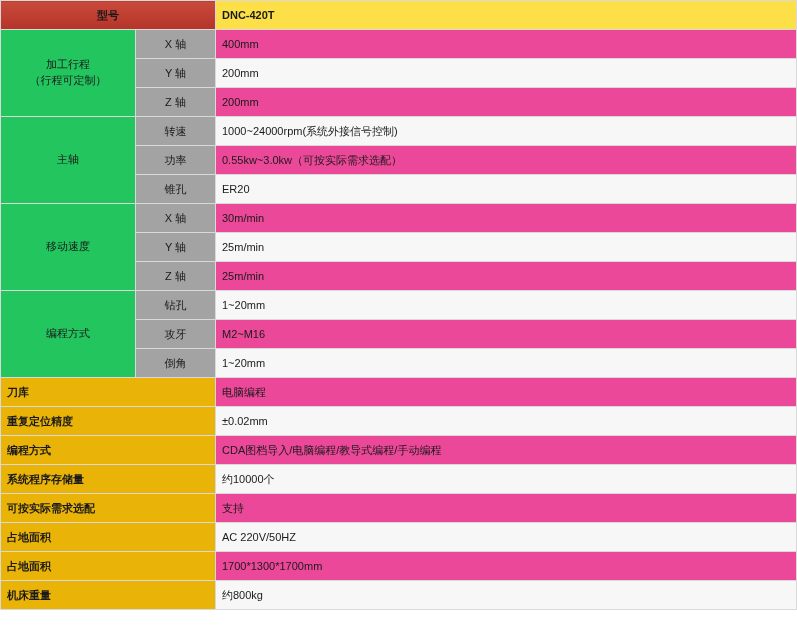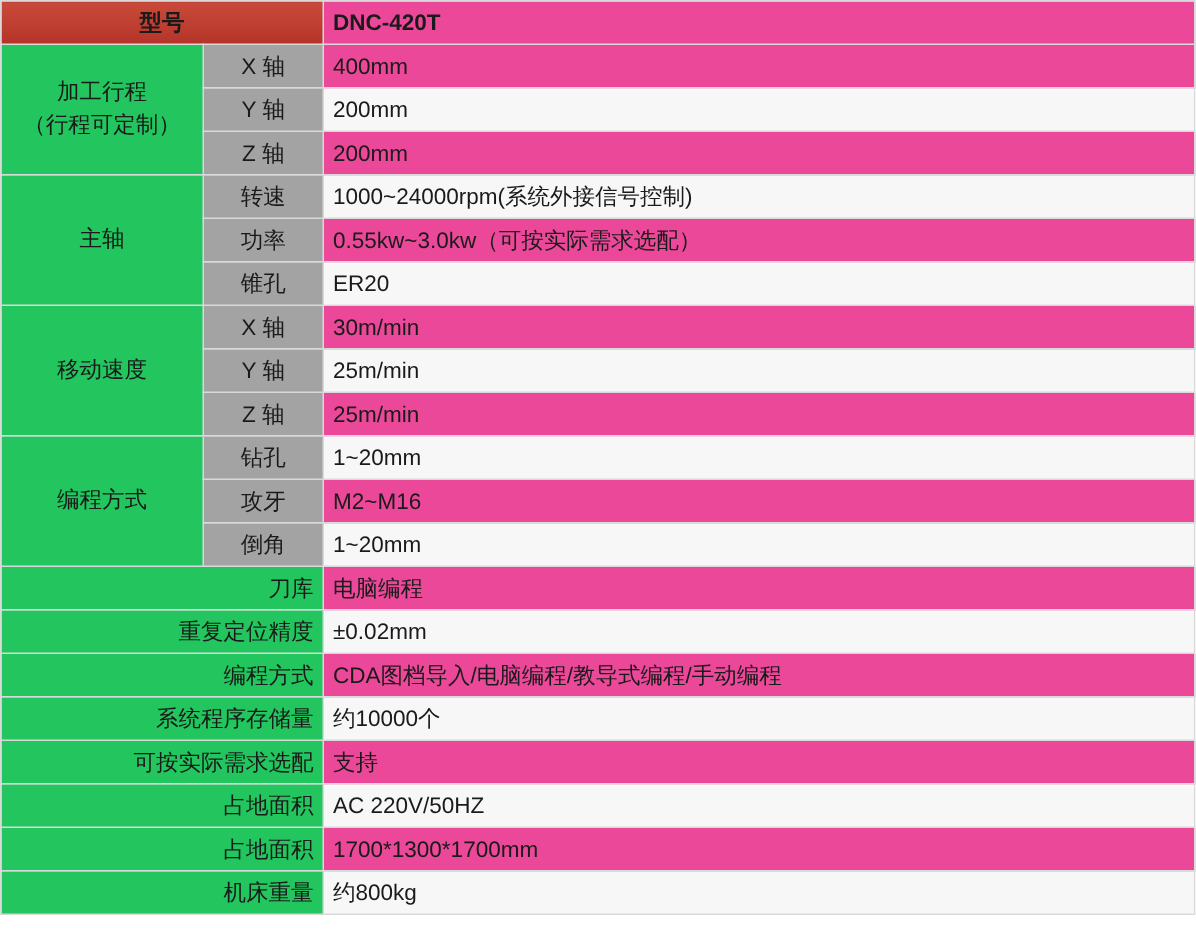--- a/index.html
+++ b/index.html
@@ -13,39 +13,39 @@
     height: 634px;
     overflow: hidden;
   }
   #spec-table {
     border-collapse: collapse;
     width: 797px;
     table-layout: fixed;
   }
   #spec-table td {
     border: 1px solid #d9d9d9;
-    font-size: 15px;
+    font-size: 11px;
     color: #1a1a1a;
     height: 29px;
     padding: 0 6px;
     vertical-align: middle;
     box-sizing: border-box;
   }
   
   .hdr-label {
     background: #c0392b;
     background: linear-gradient(to bottom, #c94a3a, #b5342a);
     color: #ffffff;
     font-weight: bold;
     font-size: 17px;
     text-align: center;
     height: 36px;
   }
   .hdr-value {
-    background: #ec4899;
+    background: #fde047;
     font-weight: bold;
     font-size: 17px;
     color: #1a1a1a;
     padding-left: 14px;
     height: 36px;
   }
   
   .grp {
     background: #22c55e;
     text-align: center;
@@ -67,23 +67,24 @@
   .val {
     background: #ec4899;
     padding-left: 14px;
     font-size: 15px;
   }
   .val.alt {
     background: #f7f7f7;
   }
   
   .row-label {
-    background: #22c55e;
-    text-align: right;
+    background: #eab308;
+    text-align: left;
     font-size: 15px;
+    font-weight: bold;
   }
   .col-a { width: 135px; }
   .col-b { width: 80px; }
 </style>
 </head>
 <body>
 
 <table id="spec-table">
   <colgroup>
     <col class="col-a">

